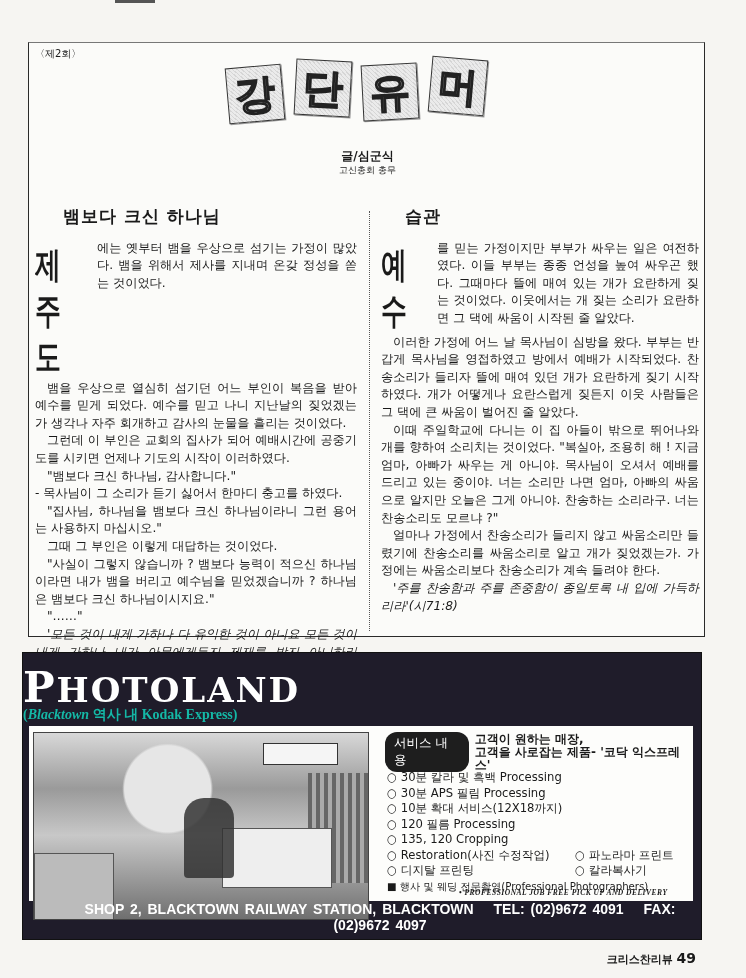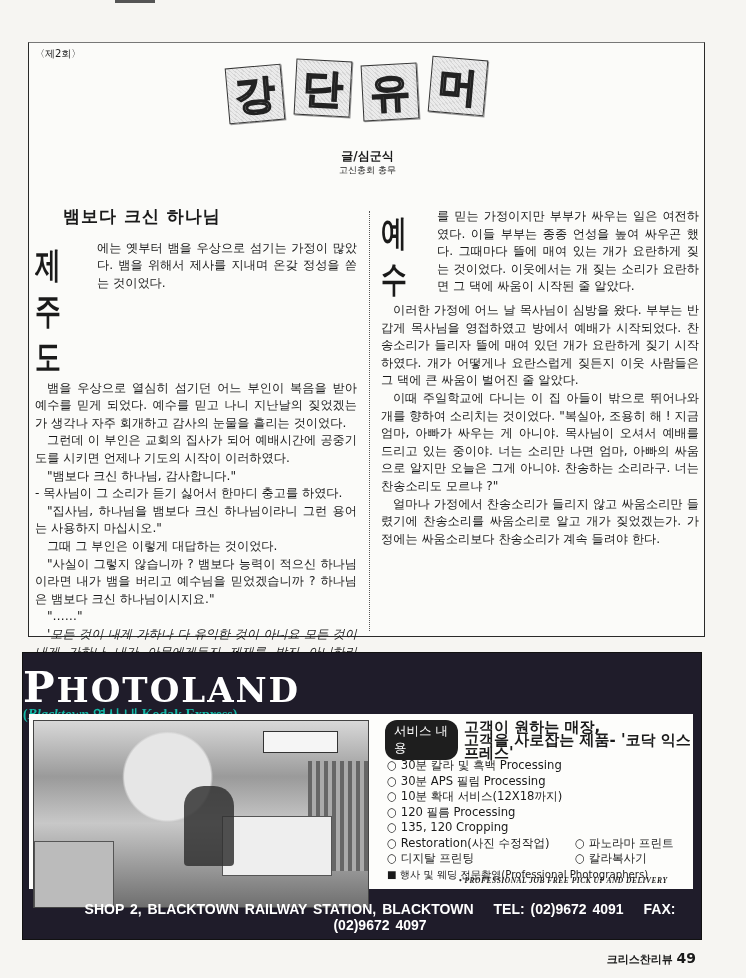--- a/index.html
+++ b/index.html
@@ -61,41 +61,41 @@
     font-family: "DejaVu Serif", serif; font-weight: bold; color: #fff;
     font-size: 34px; letter-spacing: 2px;
   }
   .ad-brand .big { font-size: 42px; }
   .ad-sub {
     position: absolute; left: 0; top: 53px; width: 100%; text-align: left;
     font-family: "Liberation Serif", serif; color: #14b8a6; font-size: 14px; font-weight: bold;
   }
   .ad-sub i { font-style: italic; }
   .ad-panel {
-    position: absolute; left: 6px; top: 61px; width: 664px; height: 175px; background: #fdfdfb;
+    position: absolute; left: 6px; top: 73px; width: 664px; height: 175px; background: #fdfdfb;
   }
   .photo {
     position: absolute; left: 4px; top: 6px; width: 336px; height: 188px;
     background:
       radial-gradient(circle at 40% 30%, #e6e6e6 0 18%, transparent 19%),
       linear-gradient(180deg, #d8d8d8 0%, #9a9a9a 30%, #c8c8c8 55%, #6f6f6f 100%);
     border: 1px solid #444; overflow: hidden;
   }
   .photo .sign { position: absolute; right: 30px; top: 10px; width: 75px; height: 22px; background: #f5f5f5; border: 1px solid #333; }
   .photo .counter { position: absolute; left: 188px; top: 95px; width: 110px; height: 60px; background: #eee; border: 1px solid #555; }
   .photo .people { position: absolute; left: 150px; top: 65px; width: 50px; height: 80px; background: #333; border-radius: 20px 20px 4px 4px; opacity: .85; }
   .photo .shelf { position: absolute; left: 0; top: 120px; width: 80px; height: 68px; background: #bbb; border: 1px solid #555; }
   .photo .right-wall { position: absolute; right: 0; top: 40px; width: 60px; height: 110px; background: repeating-linear-gradient(90deg,#666 0 4px,#aaa 4px 8px); }
 
   .svc-head { position: absolute; left: 356px; top: 6px; display: flex; align-items: center; }
   .svc-badge {
     background: #1e1e1e; color: #fff; font-size: 12.5px; padding: 3px 9px; border-radius: 12px;
     margin-right: 6px;
   }
-  .svc-tagline { font-size: 15px; font-weight: bold; line-height: 13px; }
+  .svc-tagline { font-size: 12px; font-weight: bold; line-height: 13px; }
   .svc-list { position: absolute; left: 358px; top: 44px; font-size: 11.6px; line-height: 15.5px; font-weight: 500; }
   .svc-row { white-space: nowrap; }
   .svc-row .pair { display: inline-block; min-width: 188px; }
   .svc-pro { font-size: 10.2px; }
   .svc-note {
     position: absolute; left: 430px; top: 162px; font-family: "Liberation Serif", serif;
     font-size: 7.5px; font-style: italic; font-weight: bold; letter-spacing: .5px;
   }
   .ad-footer {
     position: absolute; left: 0; bottom: 6px; width: 100%; text-align: center; color: #fff;
@@ -139,27 +139,29 @@
     <p class="quote">"집사님, 하나님을 뱀보다 크신 하나님이라니 그런 용어는 사용하지 마십시오."</p>
     <p class="para">그때 그 부인은 이렇게 대답하는 것이었다.</p>
     <p class="quote">"사실이 그렇지 않습니까 ? 뱀보다 능력이 적으신 하나님이라면 내가 뱀을 버리고 예수님을 믿었겠습니까 ? 하나님은 뱀보다 크신 하나님이시지요."</p>
     <p class="quote">"……"</p>
     <p class="verse">'모든 것이 내게 가하나 다 유익한 것이 아니요 모든 것이 내게 가하나 내가 아무에게든지 제재를 받지 아니하리라'(고전6:12)</p>
   </div>
 
   <div class="col-divider"></div>
 
   <div class="col col-right">
+    <h2 class="col-title">습관</h2>
     <div class="dropcap-wrap">
       <span class="dropcap r">예수</span>
       <span>를 믿는 가정이지만 부부가 싸우는 일은 여전하였다. 이들 부부는 종종 언성을 높여 싸우곤 했다. 그때마다 뜰에 매여 있는 개가 요란하게 짖는 것이었다. 이웃에서는 개 짖는 소리가 요란하면 그 댁에 싸움이 시작된 줄 알았다.</span>
     </div>
     <p class="para">이러한 가정에 어느 날 목사님이 심방을 왔다. 부부는 반갑게 목사님을 영접하였고 방에서 예배가 시작되었다.  찬송소리가 들리자 뜰에 매여 있던 개가 요란하게 짖기 시작하였다. 개가 어떻게나 요란스럽게 짖든지 이웃 사람들은 그 댁에 큰 싸움이 벌어진 줄 알았다.</p>
     <p class="para">이때 주일학교에 다니는 이 집 아들이 밖으로 뛰어나와 개를 향하여 소리치는 것이었다. "복실아, 조용히 해 ! 지금 엄마, 아빠가 싸우는 게 아니야. 목사님이 오셔서 예배를 드리고 있는 중이야. 너는 소리만 나면 엄마, 아빠의 싸움으로 알지만 오늘은 그게 아니야. 찬송하는 소리라구. 너는 찬송소리도 모르냐 ?"</p>
     <p class="para">얼마나 가정에서 찬송소리가 들리지 않고 싸움소리만 들렸기에 찬송소리를 싸움소리로 알고 개가 짖었겠는가. 가정에는 싸움소리보다 찬송소리가 계속 들려야 한다.</p>
+    <p class="verse">'주를 찬송함과 주를 존중함이 종일토록 내 입에 가득하리라'(시71:8)</p>
   </div>
 </section>
 
 <section class="ad">
   <div class="ad-brand">
     <span class="big">P</span><span>HOTOLAND</span>
   </div>
   <div class="ad-sub">
     (<i>Blacktown</i>
     <span>역사 내</span>

